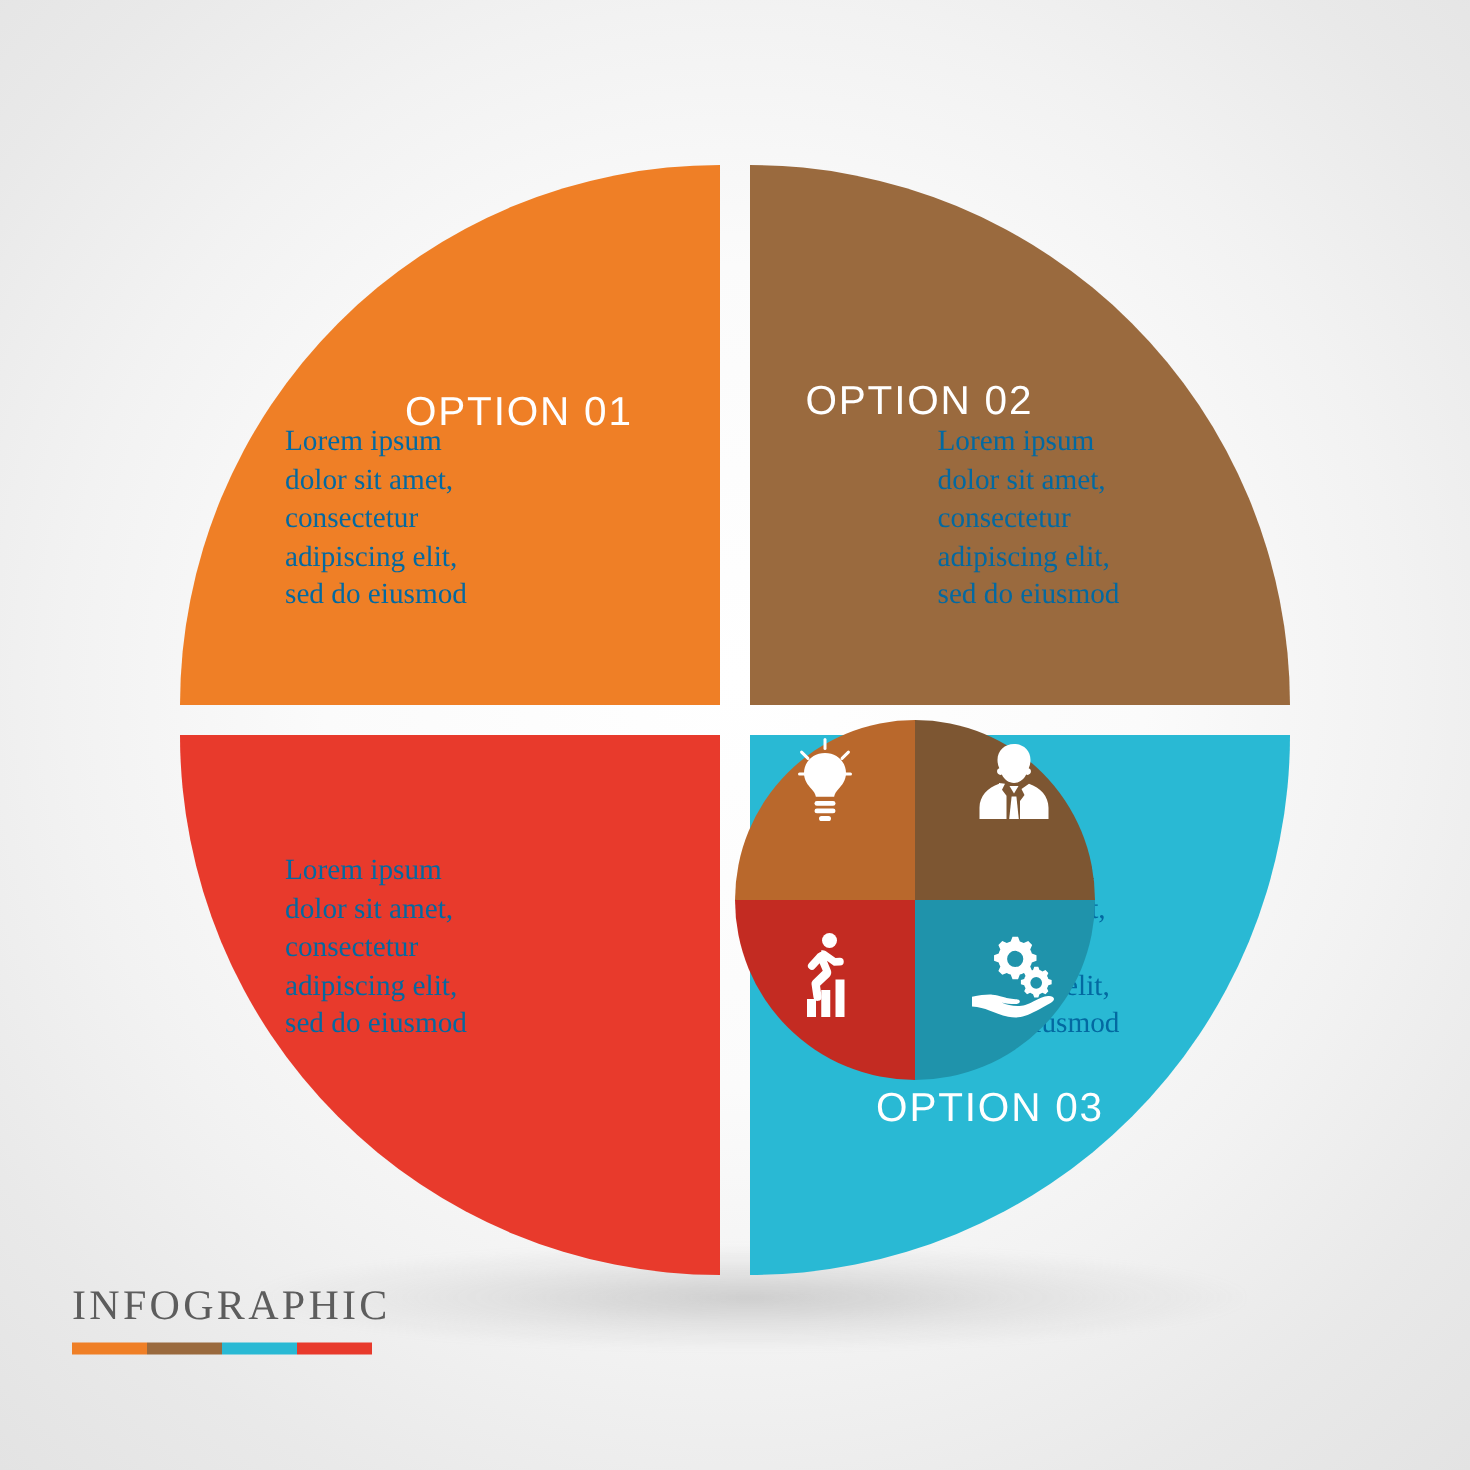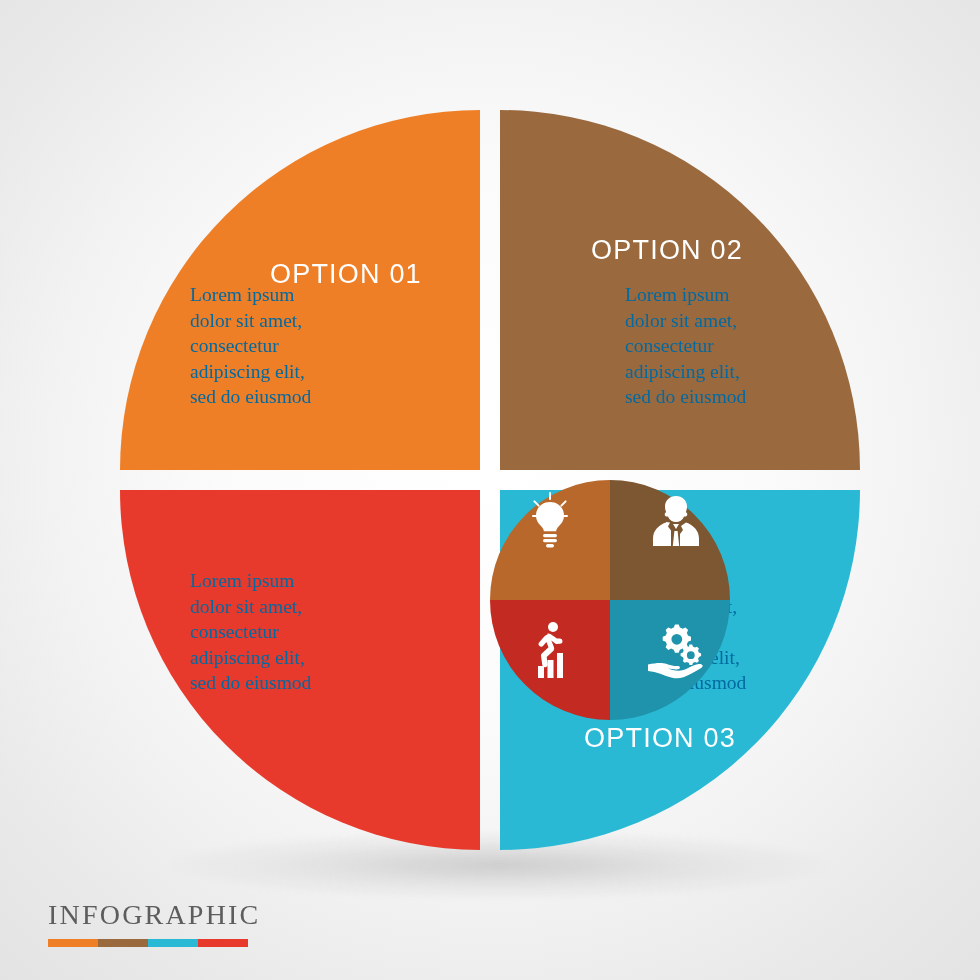--- a/index.html
+++ b/index.html
@@ -50,36 +50,36 @@
     position:absolute;color:#ffffff;font-size:27px;letter-spacing:1.2px;
     font-weight:400;white-space:nowrap;
   }
   .body{
     position:absolute;color:#0369a1;font-size:19.5px;line-height:25.5px;
     font-family:Liberation Serif, serif;
     white-space:pre-line;
   }
   .t1{left:150px;top:125px;width:230px;margin-top:24px;}
   .b1{left:70px;top:172px;width:260px;text-align:left;}
-  .t2{left:417px;top:125px;text-align:center;width:260px;}
+  .t2{left:417px;top:142px;text-align:left;width:260px;}
   .b2{left:505px;top:172px;width:260px;text-align:left;}
   .t3{left:410px;top:613px;text-align:center;width:260px;}
   .b3{left:505px;top:458px;width:260px;text-align:left;}
   .t4{left:150px;top:613px;text-align:right;width:230px;}
   .b4{left:70px;top:458px;width:260px;text-align:left;}
 
   
   .icon{position:absolute;width:64px;height:64px;}
   .i1{left:398px;top:378px;}
   .i2{left:524px;top:378px;}
   .i3{left:524px;top:508px;}
   .i4{left:398px;top:508px;}
 
   
-  .footer{position:absolute;left:48px;top:855px;width:300px;margin-top:44px;}
+  .footer{position:absolute;left:48px;top:855px;width:300px;}
   .f-line1{font-size:28px;color:#5d5d5d;letter-spacing:2.2px;font-weight:400;
            font-family:"Liberation Serif", serif;}
   .f-line2{font-size:28px;color:#3a3a3a;letter-spacing:2.2px;font-weight:700;
            font-family:"Liberation Serif", serif;margin-top:2px;}
   .bars{display:flex;margin-top:8px;width:200px;height:8px;}
   .bars div{height:8px;}
   .bar-a{width:50px;background:#ef7f26;}
   .bar-b{width:50px;background:#9a6a3e;}
   .bar-c{width:50px;background:#29b9d4;}
   .bar-d{width:50px;background:#e83a2c;}

